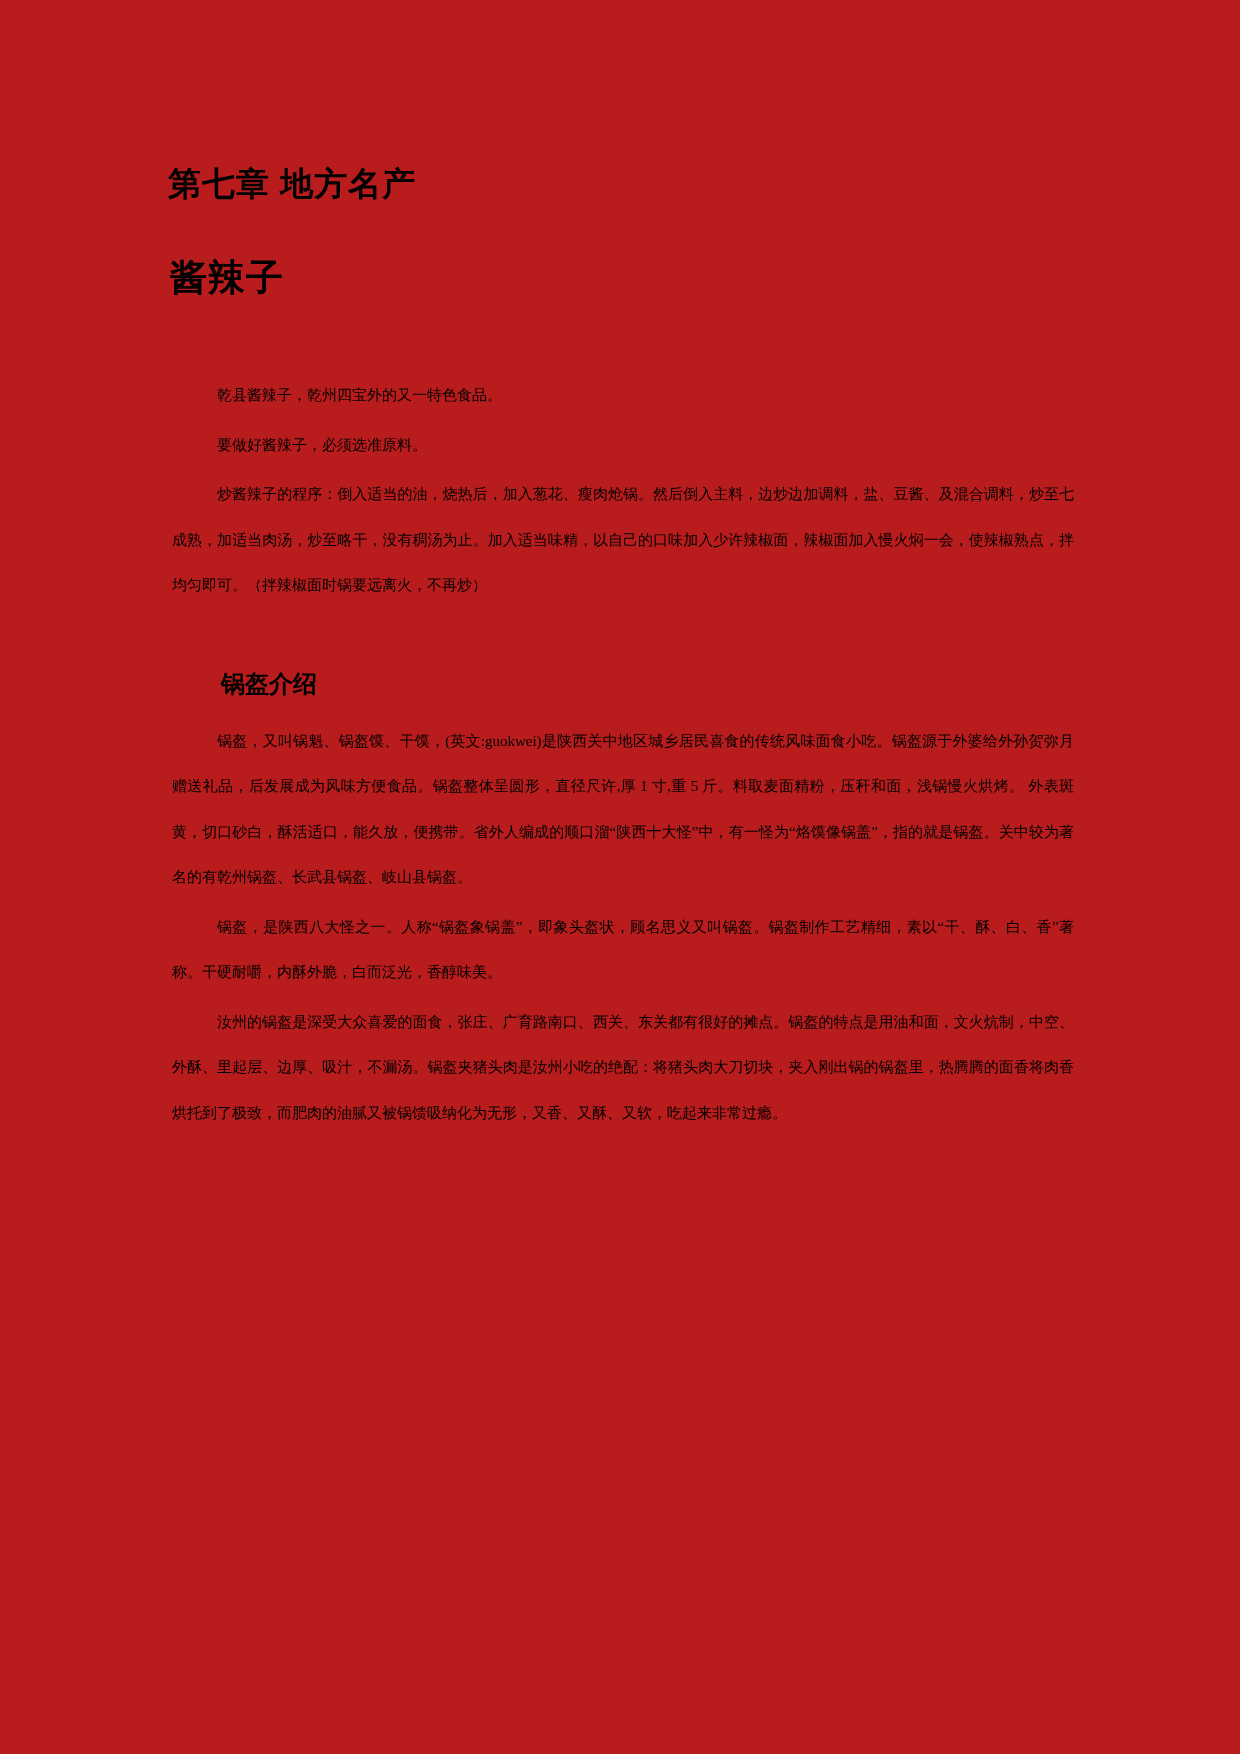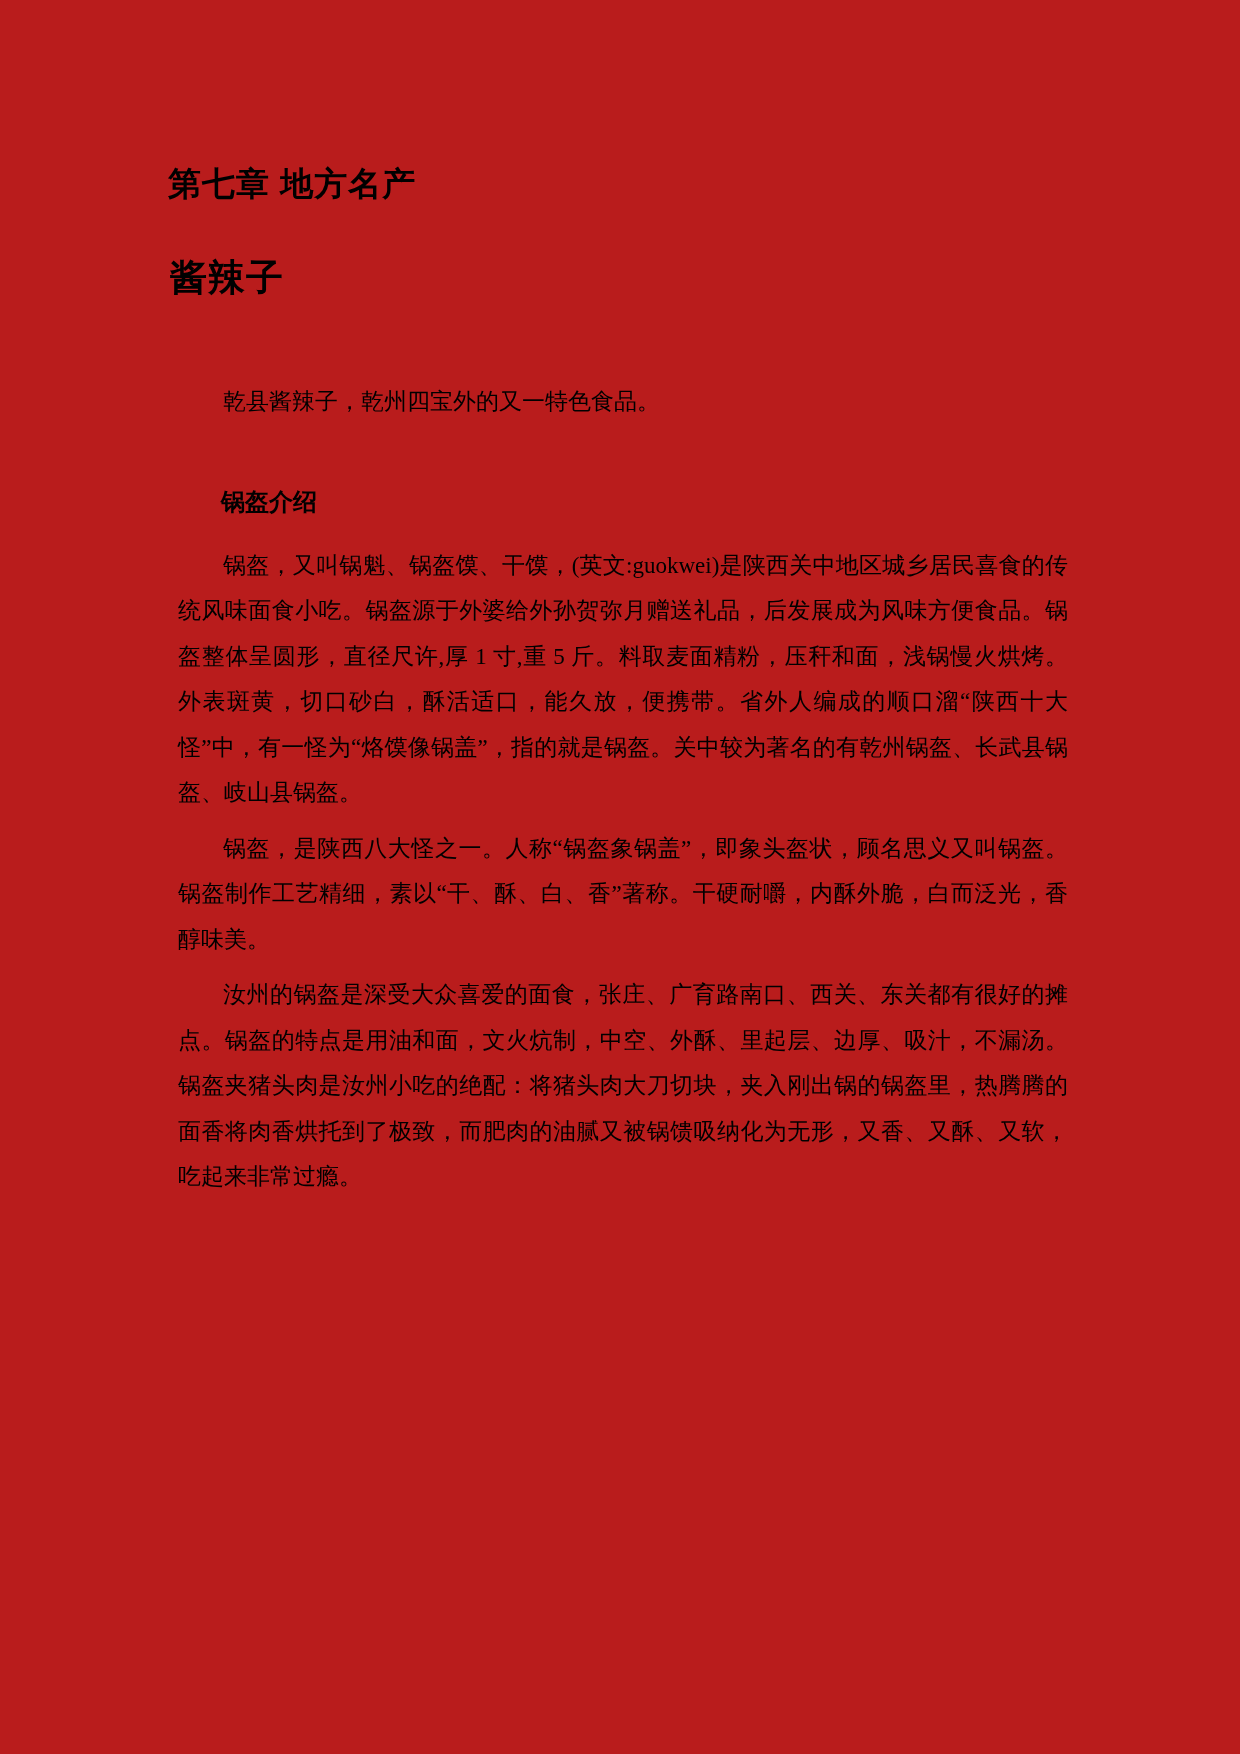--- a/index.html
+++ b/index.html
@@ -44,40 +44,42 @@
     padding-top: 50px;
     font-weight: bold;
     font-size: 24px;
     line-height: 34px;
     text-indent: 45px;
   }
   .para-group { }
   .group-1 { padding-top: 64px; }
   .group-2 { padding-top: 6px; }
   .body-para {
-    margin: 10px;
-    font-size: 23px;
+    margin: 4px;
+    font-size: 15px;
     line-height: 45.5px;
     text-align: justify;
     text-justify: inter-character;
     text-indent: 45px;
   }
 </style>
 </head>
 <body>
 
 <div class="page">
   <div class="content">
 
     <h1 class="chapter-title">第七章 地方名产</h1>
 
     <h2 class="section-heading h2-first">酱辣子</h2>
 
     <div class="para-group group-1">
       <p class="body-para">乾县酱辣子，乾州四宝外的又一特色食品。</p>
+      <p class="body-para">要做好酱辣子，必须选准原料。</p>
+      <p class="body-para">炒酱辣子的程序：倒入适当的油，烧热后，加入葱花、瘦肉炝锅。然后倒入主料，边炒边加调料，盐、豆酱、及混合调料，炒至七成熟，加适当肉汤，炒至略干，没有稠汤为止。加入适当味精，以自己的口味加入少许辣椒面，辣椒面加入慢火焖一会，使辣椒熟点，拌均匀即可。（拌辣椒面时锅要远离火，不再炒）</p>
     </div>
 
 
     <h3 class="sub-heading">锅盔介绍</h3>
 
     <div class="para-group group-2">
       <p class="body-para">锅盔，又叫锅魁、锅盔馍、干馍，(英文:guokwei)是陕西关中地区城乡居民喜食的传统风味面食小吃。锅盔源于外婆给外孙贺弥月赠送礼品，后发展成为风味方便食品。锅盔整体呈圆形，直径尺许,厚 1 寸,重 5 斤。料取麦面精粉，压秆和面，浅锅慢火烘烤。 外表斑黄，切口砂白，酥活适口，能久放，便携带。省外人编成的顺口溜“陕西十大怪”中，有一怪为“烙馍像锅盖”，指的就是锅盔。关中较为著名的有乾州锅盔、长武县锅盔、岐山县锅盔。</p>
       <p class="body-para">锅盔，是陕西八大怪之一。人称“锅盔象锅盖”，即象头盔状，顾名思义又叫锅盔。锅盔制作工艺精细，素以“干、酥、白、香”著称。干硬耐嚼，内酥外脆，白而泛光，香醇味美。</p>
       <p class="body-para">汝州的锅盔是深受大众喜爱的面食，张庄、广育路南口、西关、东关都有很好的摊点。锅盔的特点是用油和面，文火炕制，中空、外酥、里起层、边厚、吸汁，不漏汤。锅盔夹猪头肉是汝州小吃的绝配：将猪头肉大刀切块，夹入刚出锅的锅盔里，热腾腾的面香将肉香烘托到了极致，而肥肉的油腻又被锅馈吸纳化为无形，又香、又酥、又软，吃起来非常过瘾。</p>
     </div>

